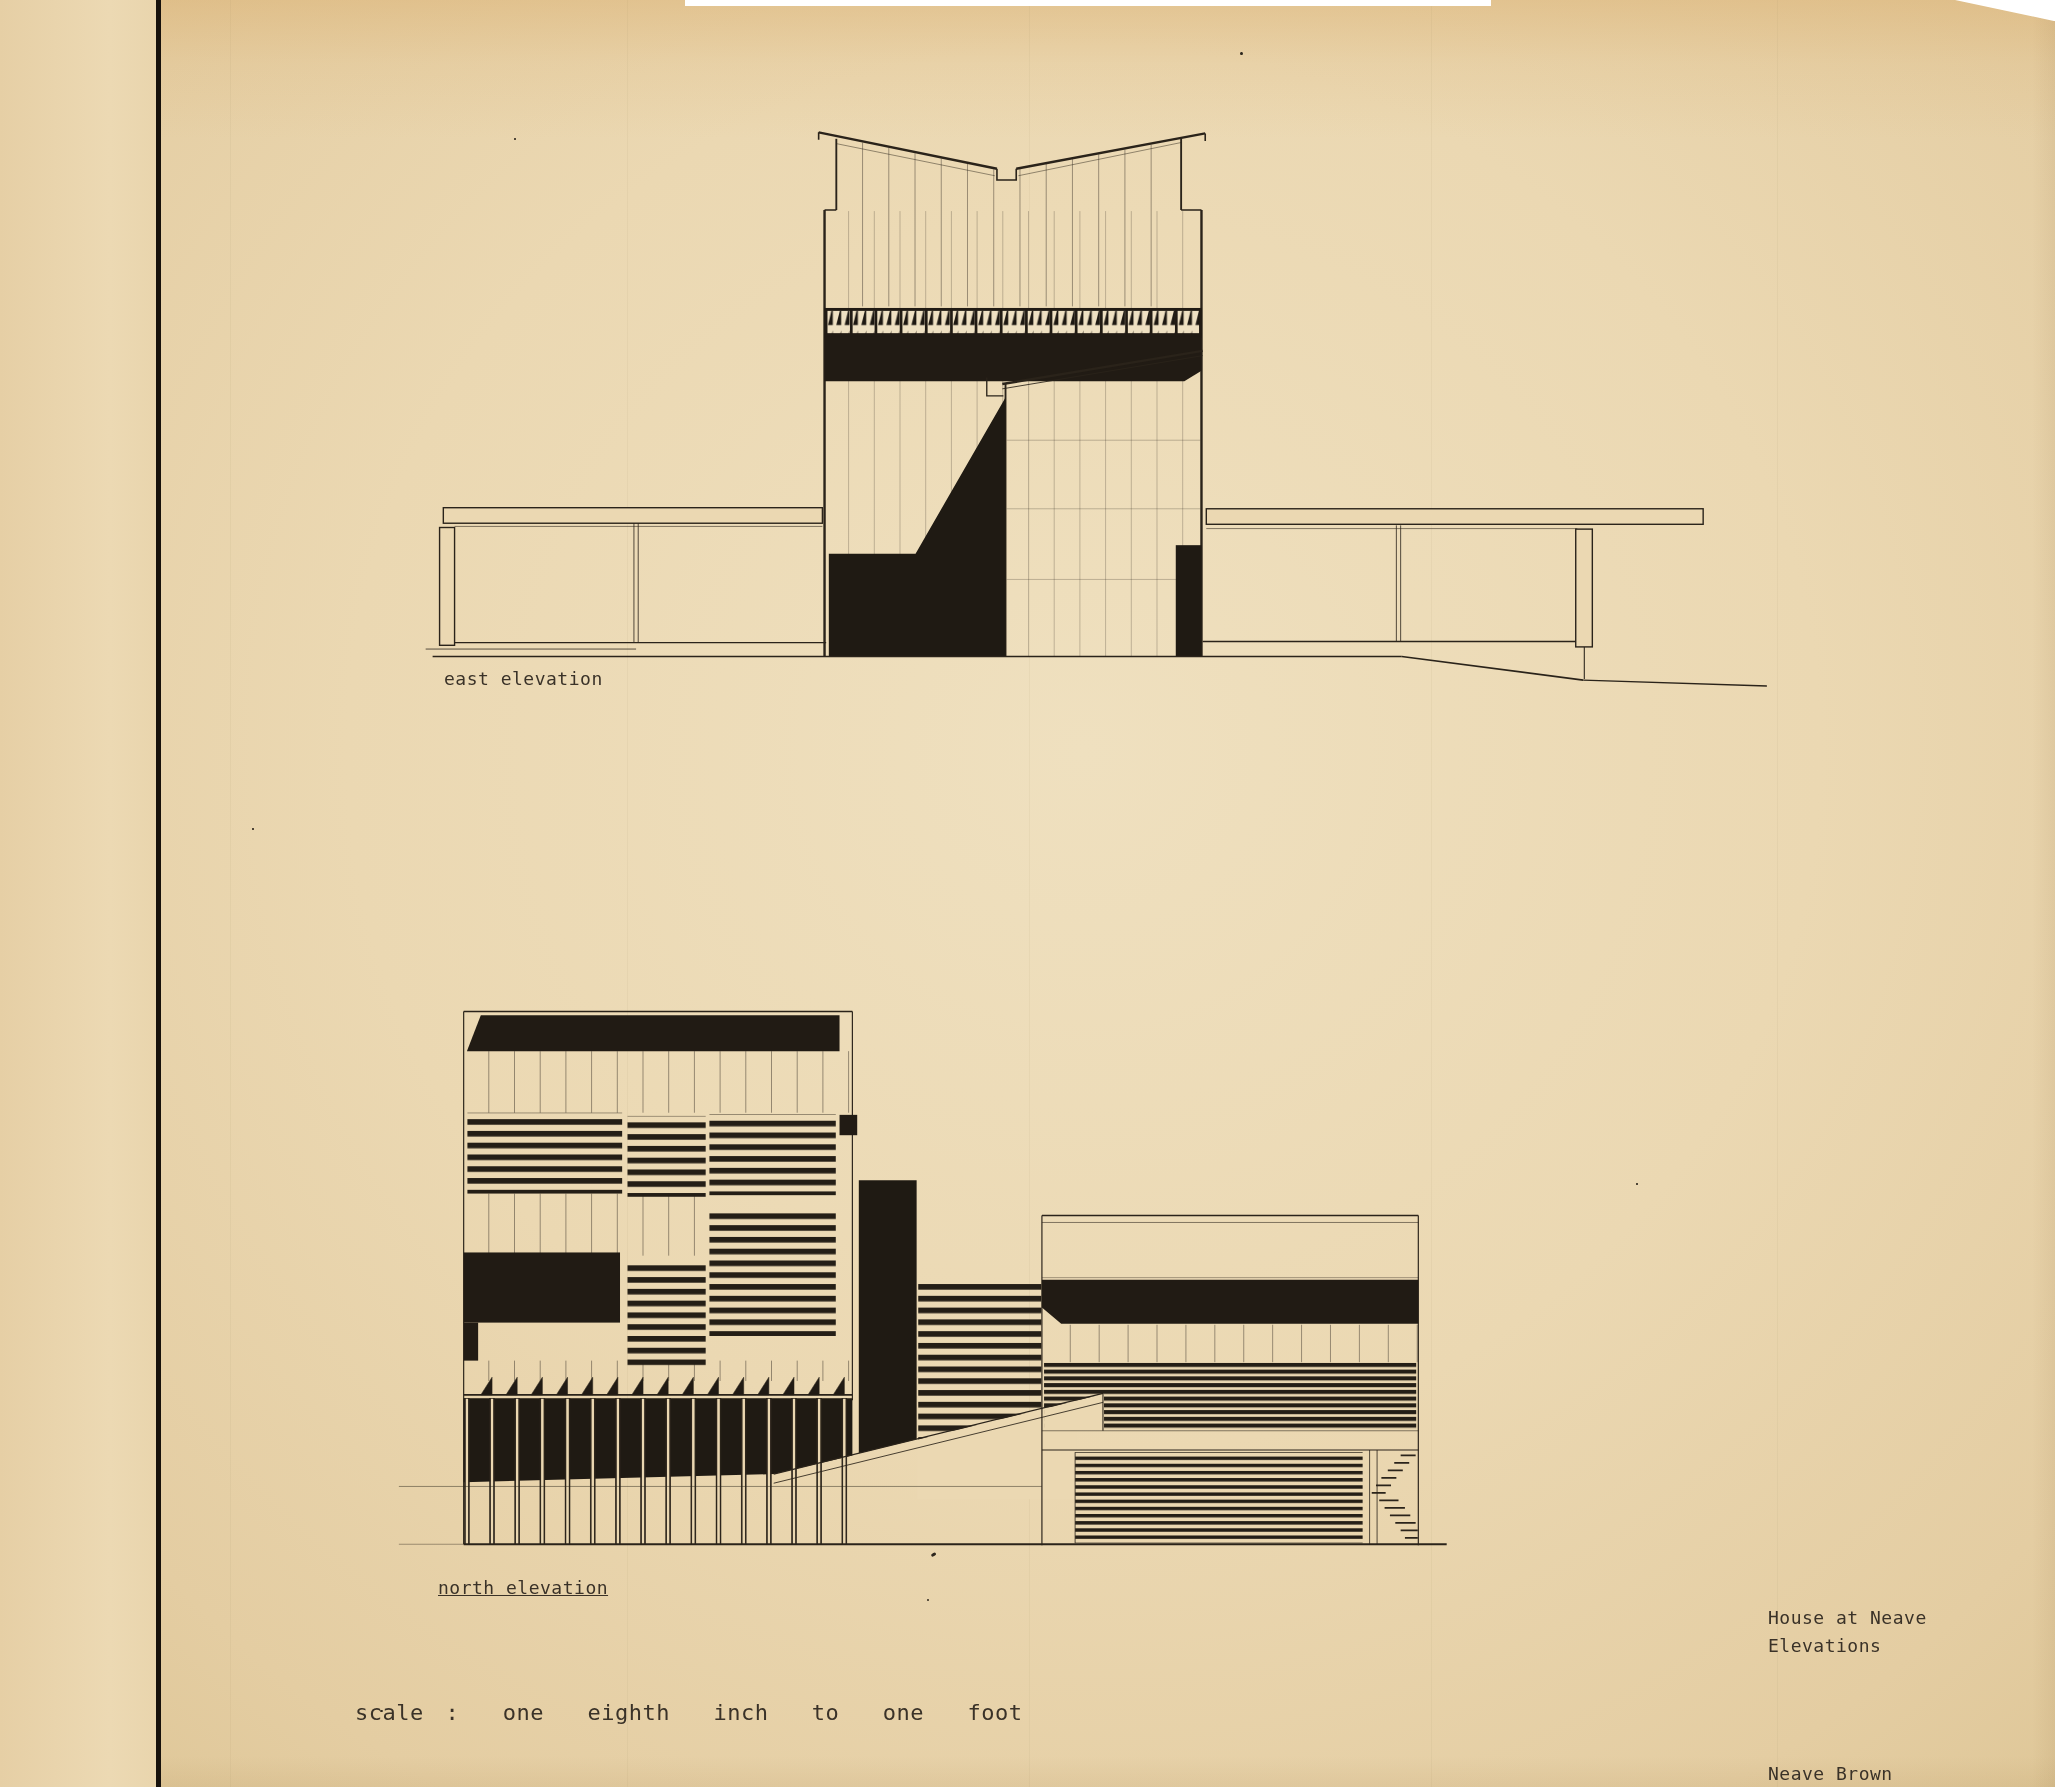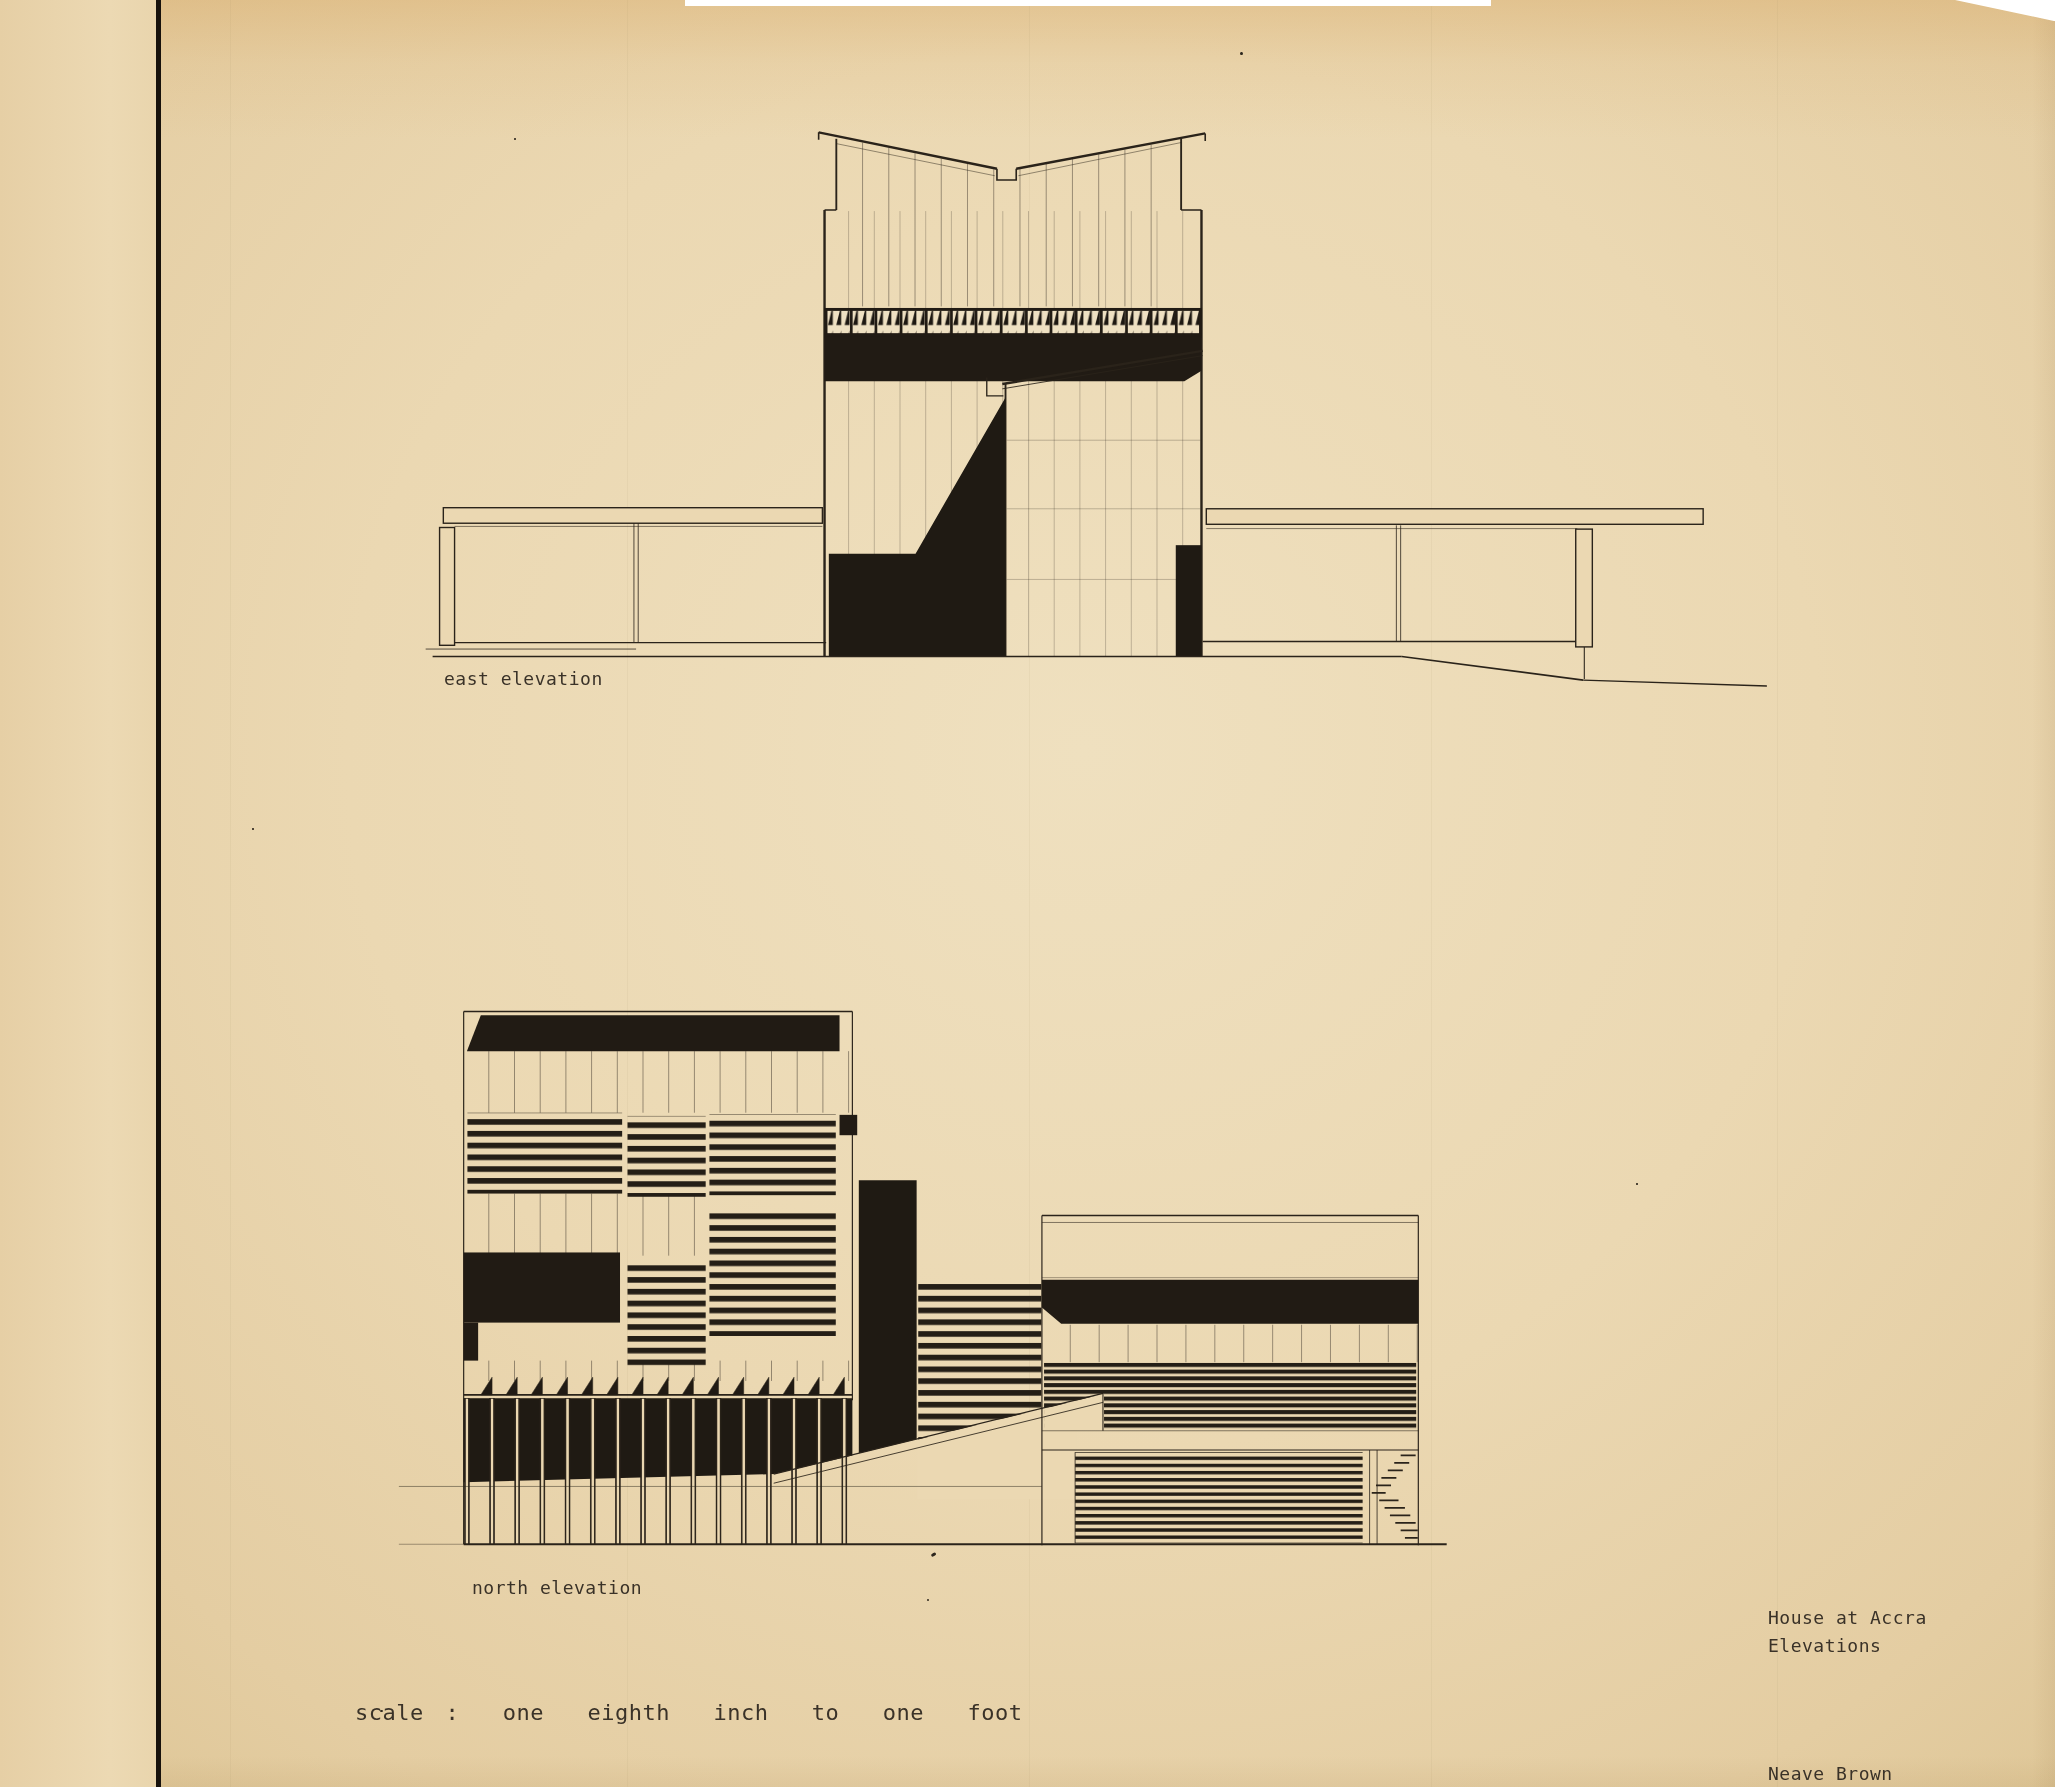--- a/index.html
+++ b/index.html
@@ -251,25 +251,25 @@
       <g>
         <path d="M745 2776 H1946" stroke-width="1.5" opacity=".6"></path>
         <path d="M866 2884 H2702" stroke-width="3.6"></path>
         <path d="M745 2884 H866" stroke-width="1.5" opacity=".5"></path>
       </g>
     </g>
   </svg>
 
   <div class="typewriter caption" style="left:444px;top:668px;">east elevation</div>
 
-  <div class="typewriter caption" style="left:472px;top:1577px;">north elevation</div>
+  <div class="typewriter caption" style="left:438px;top:1577px;text-decoration:underline;">north elevation</div>
 
   <div class="typewriter scale-note" style="left:355px;top:1700px;">scale :  one  eighth  inch  to  one  foot</div>
 
-  <div class="typewriter title-block-line" style="left:1768px;top:1607px;">House at Accra</div>
+  <div class="typewriter title-block-line" style="left:1768px;top:1607px;">House at Neave</div>
   <div class="typewriter title-block-line" style="left:1768px;top:1635px;text-align:center;">Elevations</div>
   <div class="typewriter title-block-line" style="left:1768px;top:1763px;">Neave Brown</div>
 
   <div class="speck" style="left:1240px;top:52px;width:2.7px;height:3.2px;"></div>
   <div class="speck" style="left:514px;top:138px;width:1.6px;height:2.1px;"></div>
   <div class="speck" style="left:252px;top:828px;width:1.6px;height:1.6px;"></div>
   <div class="speck" style="left:931px;top:1553px;width:5.4px;height:2.7px;border-radius:40%;transform:rotate(-30deg);"></div>
   <div class="speck" style="left:927px;top:1599px;width:2.1px;height:2.1px;"></div>
   <div class="speck" style="left:380px;top:1710px;width:2.7px;height:2.1px;"></div>
   <div class="speck" style="left:1636px;top:1183px;width:1.6px;height:1.6px;"></div>

